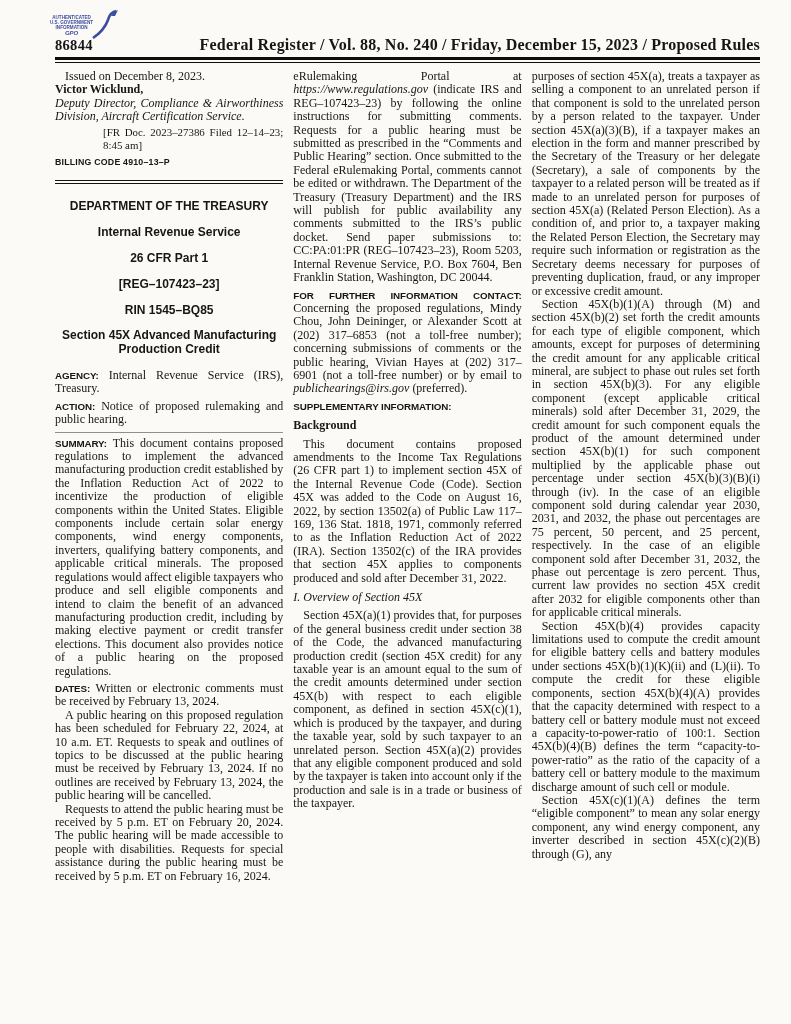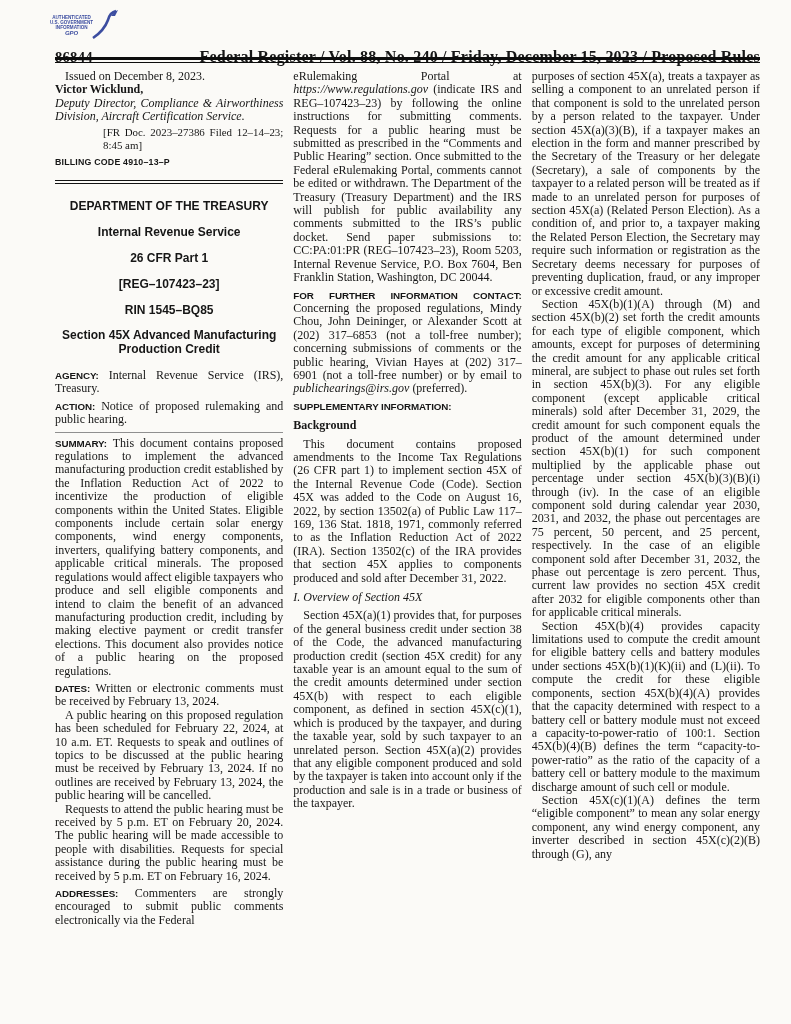--- a/index.html
+++ b/index.html
@@ -17,21 +17,21 @@
   .gpo-logo { position:absolute; top:8px; left:50px; display:flex; align-items:flex-start; }
   .gpo-lines {
     font-family:"Liberation Sans",sans-serif;
     font-size:4.6px; line-height:5.2px; font-weight:bold;
     color:#3c4da0; text-align:center; padding-top:7px;
   }
   .gpo-lines .gpo-word { font-style:italic; font-size:6px; }
   .gpo-swoosh { margin-left:-4px; }
   
   .header-row {
-    position:absolute; top:48px; left:55px; right:31px;
+    position:absolute; top:36px; left:55px; right:31px;
     display:flex; align-items:baseline;
   }
   .page-number { font-weight:bold; font-size:14.5px; letter-spacing:0.3px; }
   .header-title { flex:1; text-align:right; font-weight:bold; font-size:16px; letter-spacing:0.2px; }
   .header-rule {
     position:absolute; top:57px; left:55px; right:31px;
     border-top:3.5px solid #0d0d0d;
     border-bottom:1.3px solid #0d0d0d;
     height:2.4px;
   }
@@ -114,21 +114,20 @@
       <p class="lblp"><span class="label">ACTION:</span> <span>Notice of proposed rulemaking and public hearing.</span></p>
 
       <div class="thin-rule"></div>
 
       <p><span class="label">SUMMARY:</span> <span>This document contains proposed regulations to implement the advanced manufacturing production credit established by the Inflation Reduction Act of 2022 to incentivize the production of eligible components within the United States. Eligible components include certain solar energy components, wind energy components, inverters, qualifying battery components, and applicable critical minerals. The proposed regulations would affect eligible taxpayers who produce and sell eligible components and intend to claim the benefit of an advanced manufacturing production credit, including by making elective payment or credit transfer elections. This document also provides notice of a public hearing on the proposed regulations.</span></p>
 
       <p class="lblp"><span class="label">DATES:</span> <span>Written or electronic comments must be received by February 13, 2024.</span></p>
       <p class="ind">A public hearing on this proposed regulation has been scheduled for February 22, 2024, at 10 a.m. ET. Requests to speak and outlines of topics to be discussed at the public hearing must be received by February 13, 2024. If no outlines are received by February 13, 2024, the public hearing will be cancelled.</p>
       <p class="ind">Requests to attend the public hearing must be received by 5 p.m. ET on February 20, 2024. The public hearing will be made accessible to people with disabilities. Requests for special assistance during the public hearing must be received by 5 p.m. ET on February 16, 2024.</p>
 
-      <p class="lblp"><span class="label">ADDRESSES:</span> <span>Commenters are strongly encouraged to submit public comments electronically via the Federal</span></p>
     </div>
 
     <div class="col">
       <p>eRulemaking Portal at <i>https://www.regulations.gov</i> (indicate IRS and REG–107423–23) by following the online instructions for submitting comments. Requests for a public hearing must be submitted as prescribed in the “Comments and Public Hearing” section. Once submitted to the Federal eRulemaking Portal, comments cannot be edited or withdrawn. The Department of the Treasury (Treasury Department) and the IRS will publish for public availability any comments submitted to the IRS’s public docket. Send paper submissions to: CC:PA:01:PR (REG–107423–23), Room 5203, Internal Revenue Service, P.O. Box 7604, Ben Franklin Station, Washington, DC 20044.</p>
 
       <p class="lblp"><span class="label">FOR FURTHER INFORMATION CONTACT:</span> <span>Concerning the proposed regulations, Mindy Chou, John Deininger, or Alexander Scott at (202) 317–6853 (not a toll-free number); concerning submissions of comments or the public hearing, Vivian Hayes at (202) 317–6901 (not a toll-free number) or by email to <i>publichearings@irs.gov</i> (preferred).</span></p>
 
       <p class="lblp" style="text-align:left"><span class="label">SUPPLEMENTARY INFORMATION:</span></p>
 
       <p class="h-serif">Background</p>

